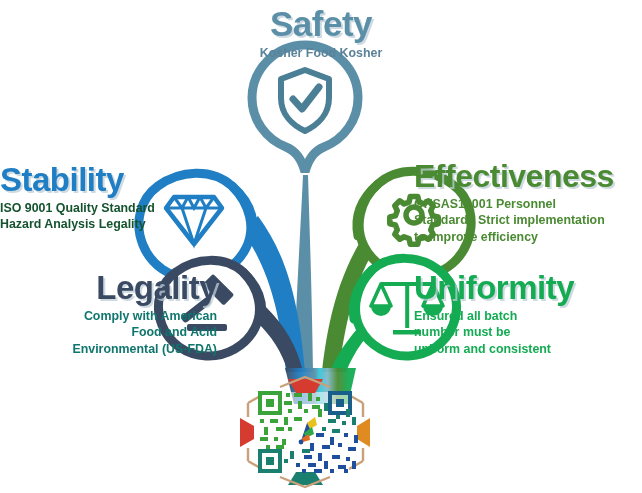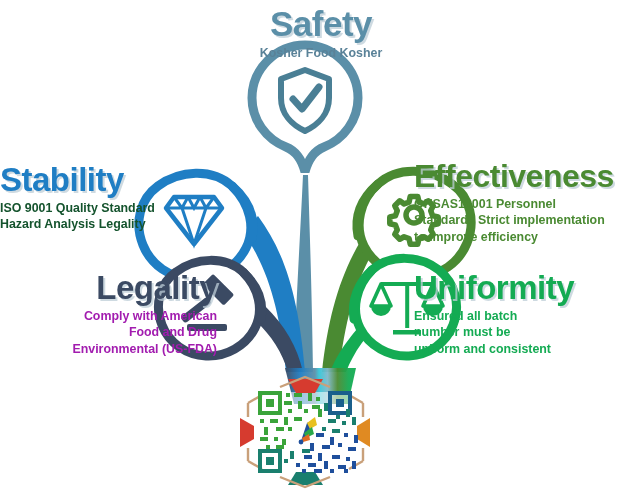--- a/index.html
+++ b/index.html
@@ -40,21 +40,21 @@
   #blk-safety .body-txt{color:#5a8298;}
 
   
   #blk-stability{left:0px;top:163px;width:178px;}
   #blk-stability .heading{color:#1f7ec4;}
   #blk-stability .body-txt{color:#14532d;}
 
   
   #blk-legality{left:0px;top:271px;width:173px;text-align:right;margin-left:44px;}
   #blk-legality .heading{color:#3b4a63;}
-  #blk-legality .body-txt{color:#a21caf;}
+  #blk-legality .body-txt{color:#0f766e;}
 
   
   #blk-effectiveness{left:414px;top:160px;width:230px;text-align:left;}
   #blk-effectiveness .heading{color:#4a8a32;font-size:32px;}
   #blk-effectiveness .body-txt{color:#4a8a32;}
 
   
   #blk-uniformity{left:414px;top:271px;width:230px;text-align:left;}
   #blk-uniformity .heading{color:#14ab53;}
   #blk-uniformity .body-txt{color:#14ab53;}
@@ -202,21 +202,21 @@
     <div class="body-txt">
       <div>ISO 9001 Quality Standard</div>
       <div>Hazard Analysis Legality</div>
     </div>
   </div>
 
   <div class="block" id="blk-legality">
     <div class="heading">Legality</div>
     <div class="body-txt">
       <div>Comply with American</div>
-      <div>Food and Drug</div>
+      <div>Food and Acid</div>
       <div>Environmental (US-FDA)</div>
     </div>
   </div>
 
   <div class="block" id="blk-effectiveness">
     <div class="heading">Effectiveness</div>
     <div class="body-txt">
       <div>OHSAS18001 Personnel</div>
       <div>Standards Strict implementation</div>
       <div>to improve efficiency</div>

